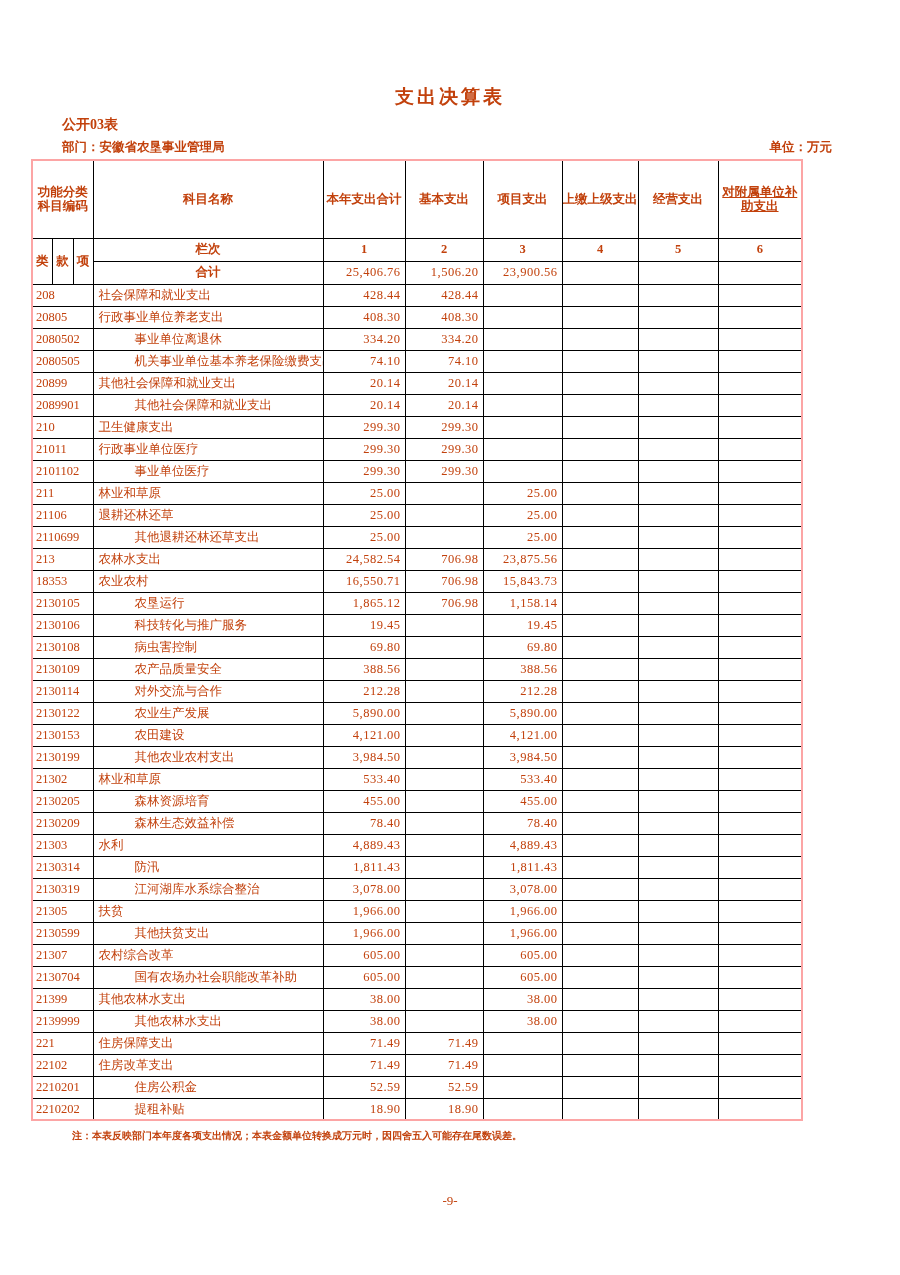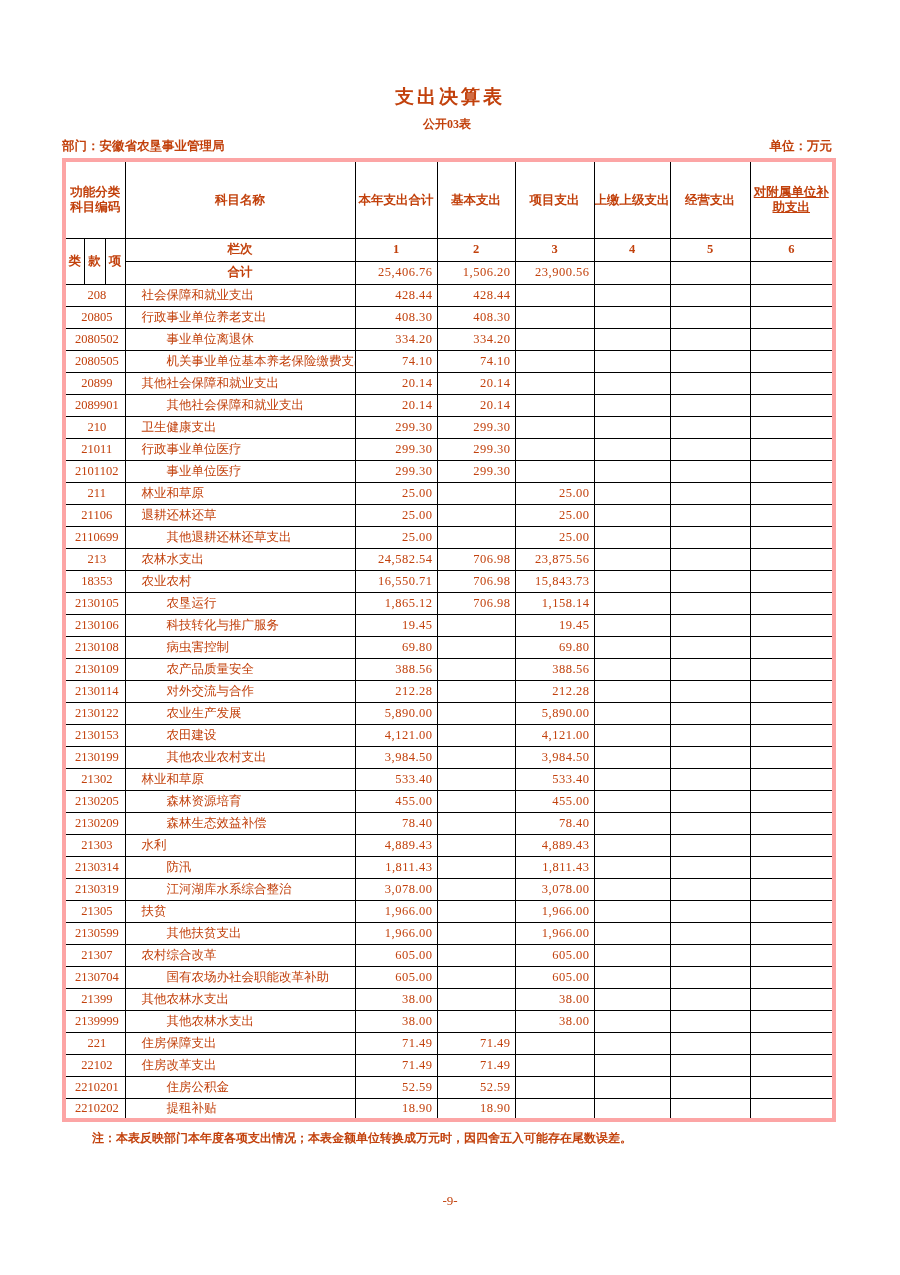--- a/index.html
+++ b/index.html
@@ -18,72 +18,72 @@
     padding-top: 84px;
     text-align: center;
     font-family: "Liberation Sans", "DejaVu Sans", sans-serif;
     font-weight: 700;
     font-size: 19px;
     letter-spacing: 3px;
   }
   .code-line {
     margin: 6px 0 0 62px;
     width: 770px;
-    text-align: center;
+    text-align: left;
     font-weight: 700;
-    font-size: 12px;
+    font-size: 14px;
   }
   .meta-line {
     margin: 5px 0 3px 62px;
     width: 770px;
     display: flex;
     justify-content: space-between;
     font-weight: 700;
     font-size: 12.5px;
   }
   table.report {
-    margin-left: 62px;
+    margin-left: 31px;
     width: 770px;
     border-collapse: collapse;
     table-layout: fixed;
-    border: 4px solid #fca5a5;
+    border: 2px solid #fca5a5;
   }
   .report th, .report td {
     border: 1px solid #000;
     padding: 0;
     font-size: 12.5px;
     line-height: 1.15;
     overflow: hidden;
     vertical-align: middle;
   }
   .report thead th {
     font-weight: 700;
     text-align: center;
     font-family: "Liberation Serif", "DejaVu Serif", serif;
   }
   .h-main { height: 78px; }
   .prelines { white-space: pre-line; }
   .wrap { white-space: normal; padding: 0 6px; text-decoration: underline; }
   .h-sub { height: 23px; }
   tbody tr { height: 22px; }
-  td.code { text-align: center; padding-left: 3px; white-space: nowrap; font-weight: 400; }
-  td.name { text-align: left; padding-left: 16px; white-space: nowrap; font-weight: 400; }
+  td.code { text-align: left; padding-left: 3px; white-space: nowrap; font-weight: 400; }
+  td.name { text-align: left; padding-left: 5px; white-space: nowrap; font-weight: 400; }
   td.name.indent { padding-left: 41px; }
   td.num, .report thead td.num {
     text-align: right;
     padding-right: 4px;
     white-space: nowrap;
     font-weight: 400;
     letter-spacing: 0.5px;
   }
   .note {
-    margin: 8px 0 0 92px;
+    margin: 8px 0 0 72px;
     width: 786px;
     font-weight: 700;
-    font-size: 12px;
+    font-size: 10px;
   }
   .page-num {
     position: absolute;
     left: 0;
     top: 1193px;
     width: 100%;
     text-align: center;
     font-size: 13px;
   }
 </style>

